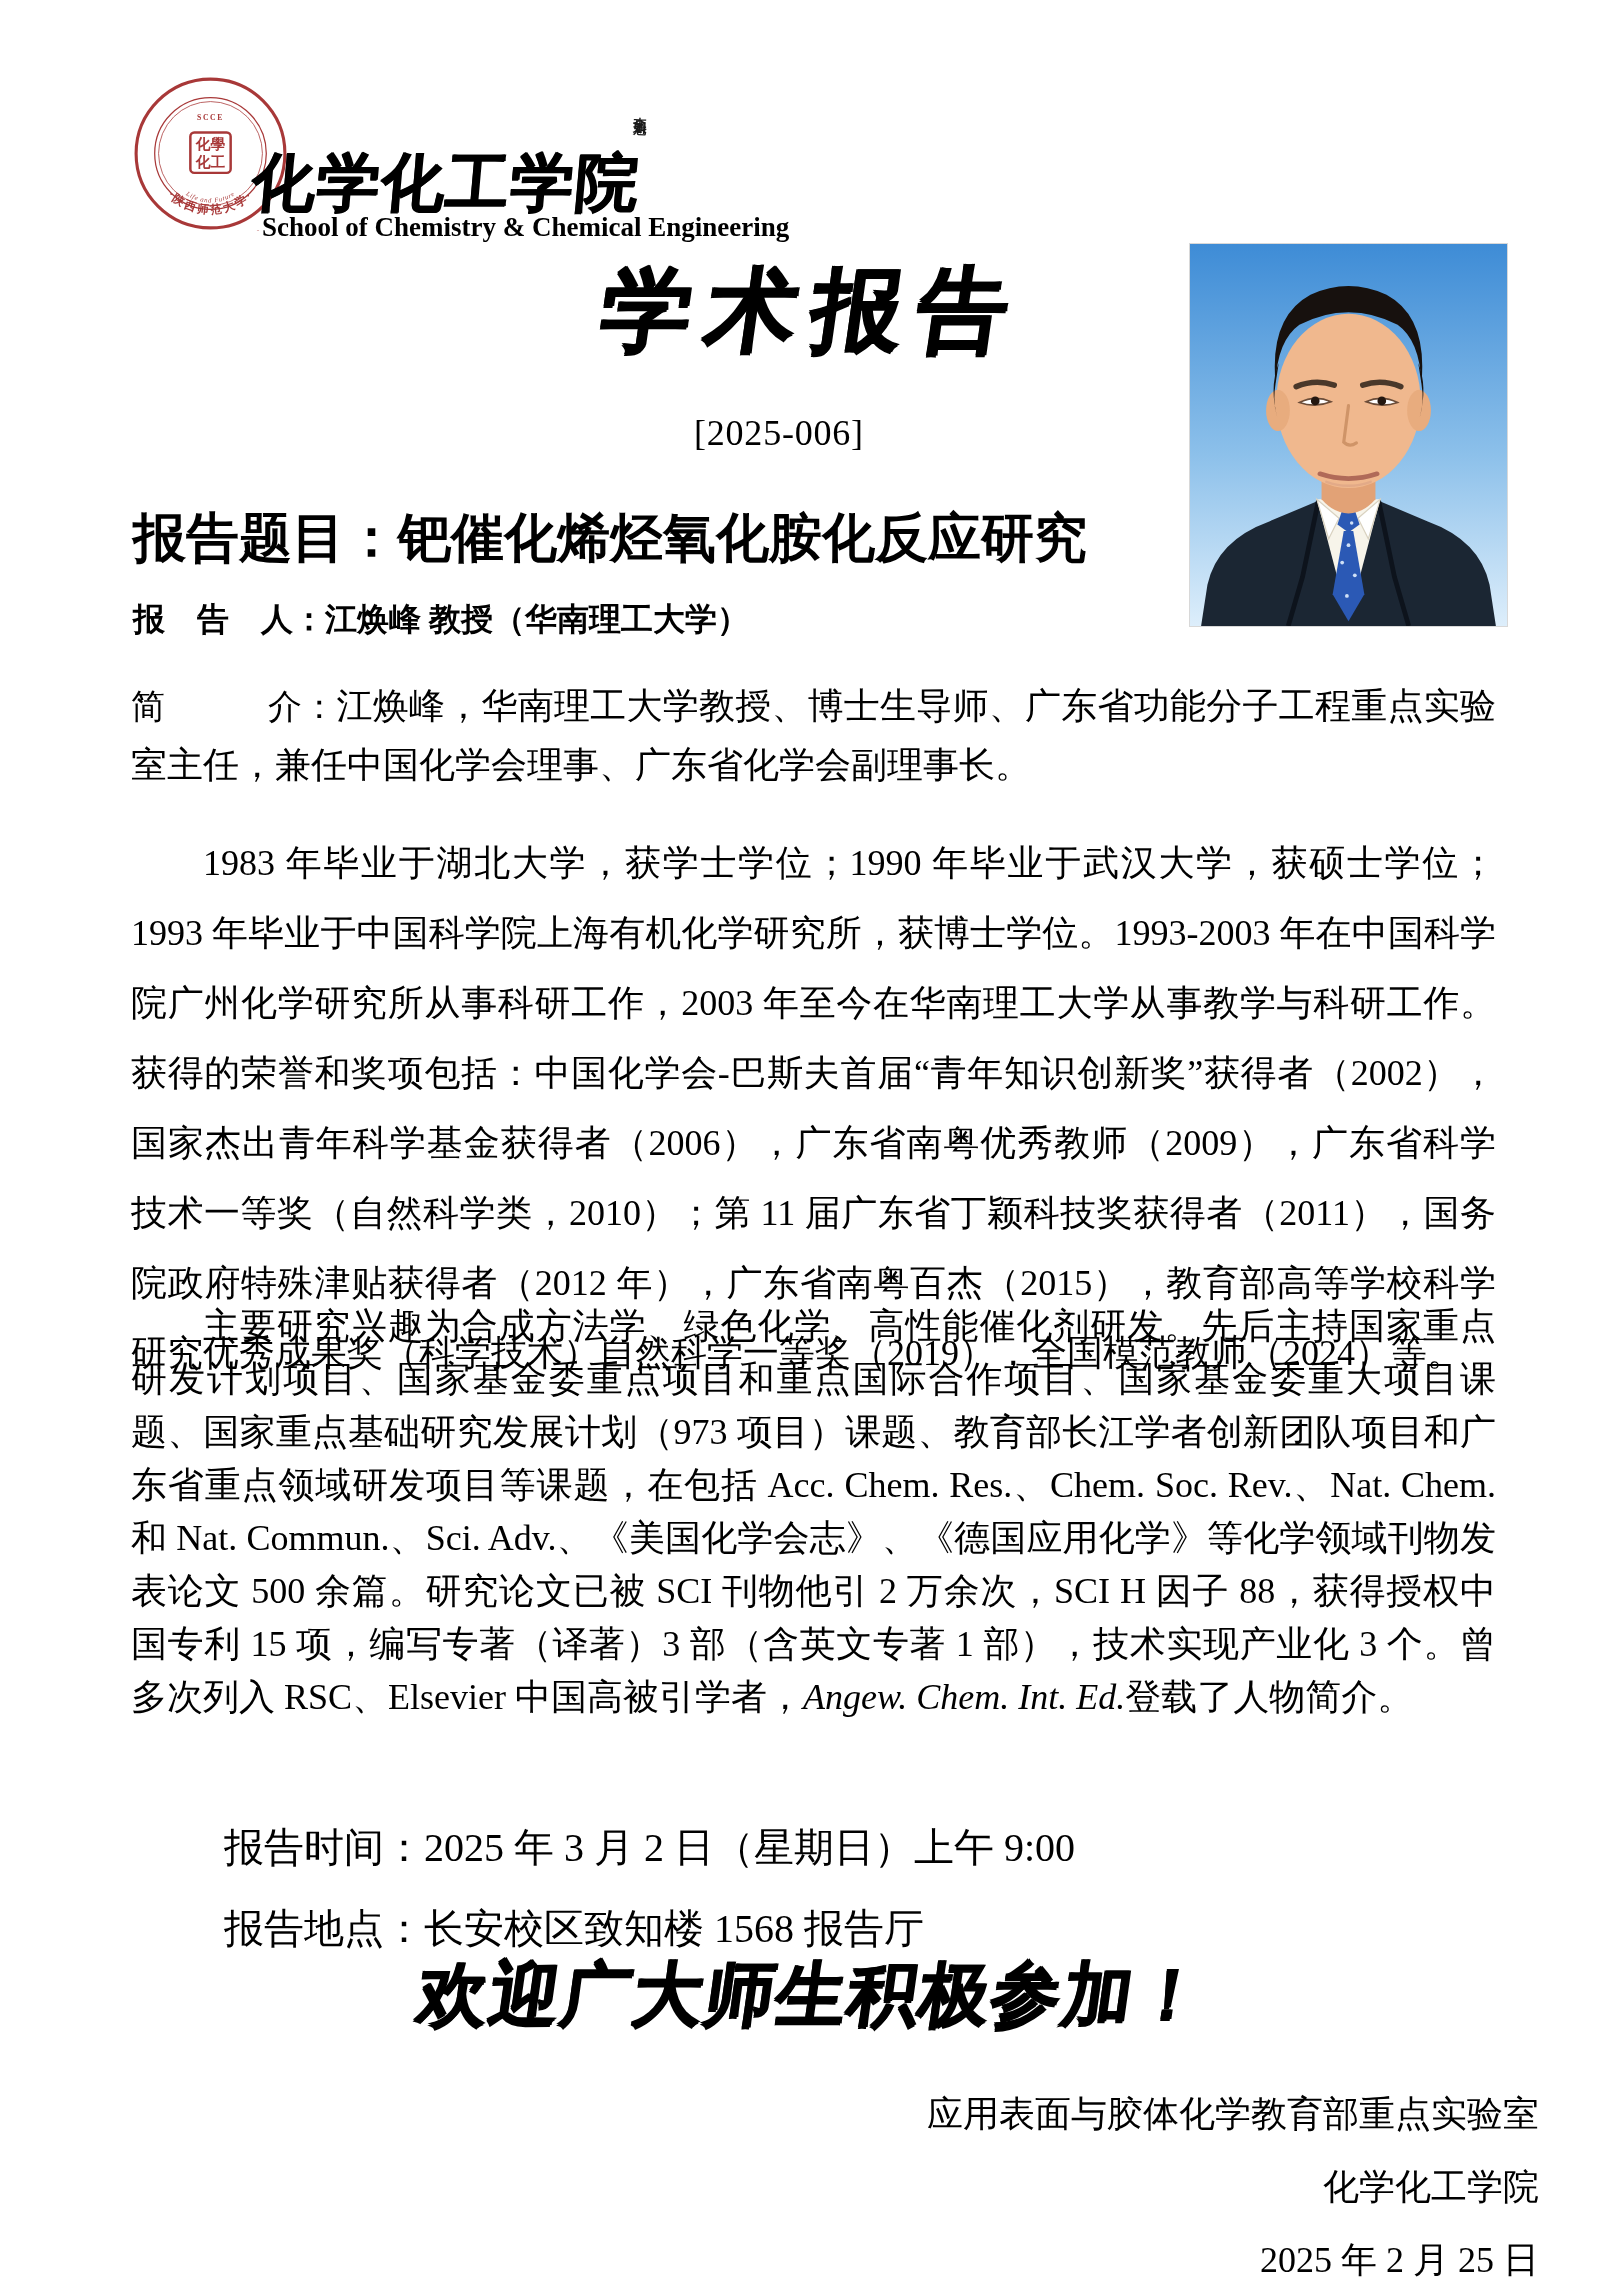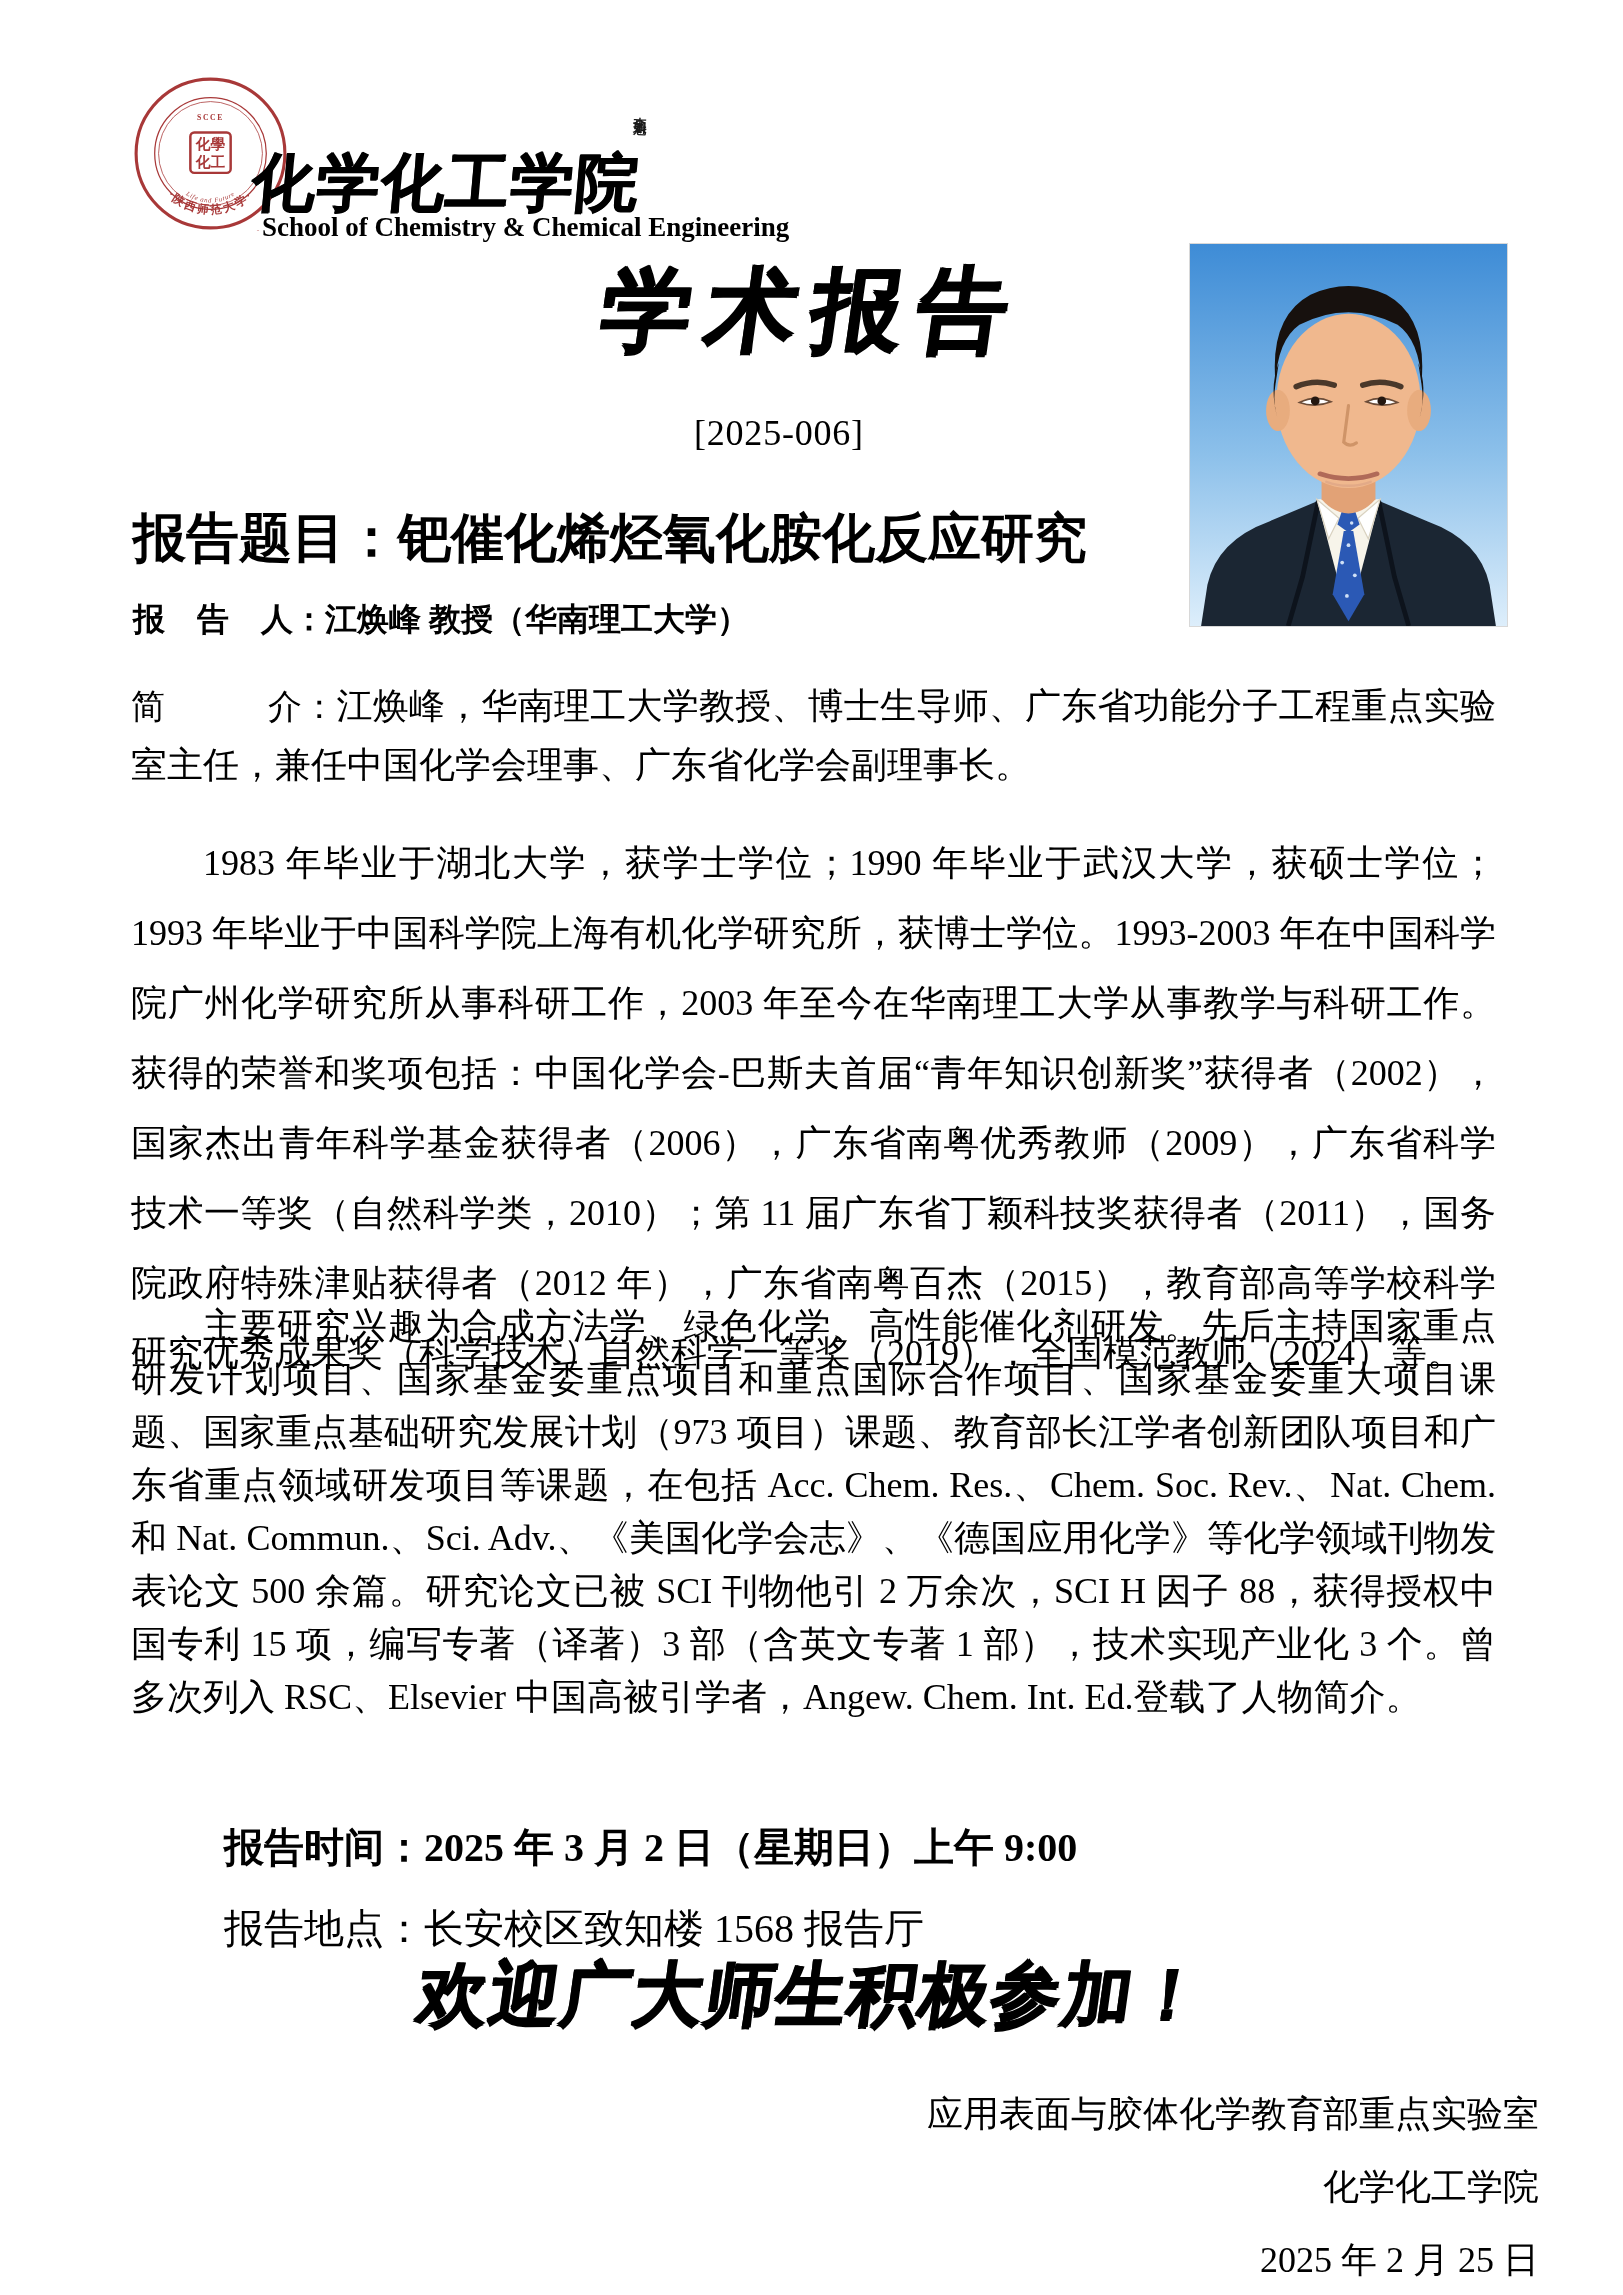--- a/index.html
+++ b/index.html
@@ -43,23 +43,23 @@
   
   .line-topic{position:absolute;left:133px;top:503px;font-size:53px;font-weight:bold;white-space:nowrap;}
   .line-speaker{position:absolute;left:133px;top:598px;font-size:32px;font-weight:bold;white-space:nowrap;}
   .bio{position:absolute;left:131px;top:677px;width:1365px;
     font-size:36px;line-height:58px;text-align:justify;}
   .bio .label{font-weight:normal;font-size:34px;}
   .para-edu{position:absolute;left:131px;top:828px;width:1365px;
     font-size:36px;line-height:70px;text-align:justify;text-indent:2em;}
   .para-research{position:absolute;left:131px;top:1300px;width:1365px;
     font-size:36px;line-height:53px;text-align:justify;text-indent:2em;}
-  .italic{}
+  .italic{font-style:italic;}
   
-  .sched-time{position:absolute;left:224px;top:1820px;font-size:40px;font-weight:bold;white-space:nowrap;}
+  .sched-time{position:absolute;left:224px;top:1820px;font-size:40px;font-weight:normal;white-space:nowrap;}
   .sched-venue{position:absolute;left:224px;top:1901px;font-size:40px;font-weight:normal;white-space:nowrap;}
   
   .welcome{position:absolute;left:0;top:1948px;width:100%;text-align:center;
     font-size:70px;font-weight:900;letter-spacing:1.6px;}
   .welcome .inner{display:inline-block;transform:skewX(-8deg);
     text-shadow:1.6px 0 0 currentColor,0 1.6px 0 currentColor;}
   
   .footer{position:absolute;right:84px;top:2078px;text-align:right;
     font-size:36px;line-height:73px;white-space:nowrap;}
 </style>

